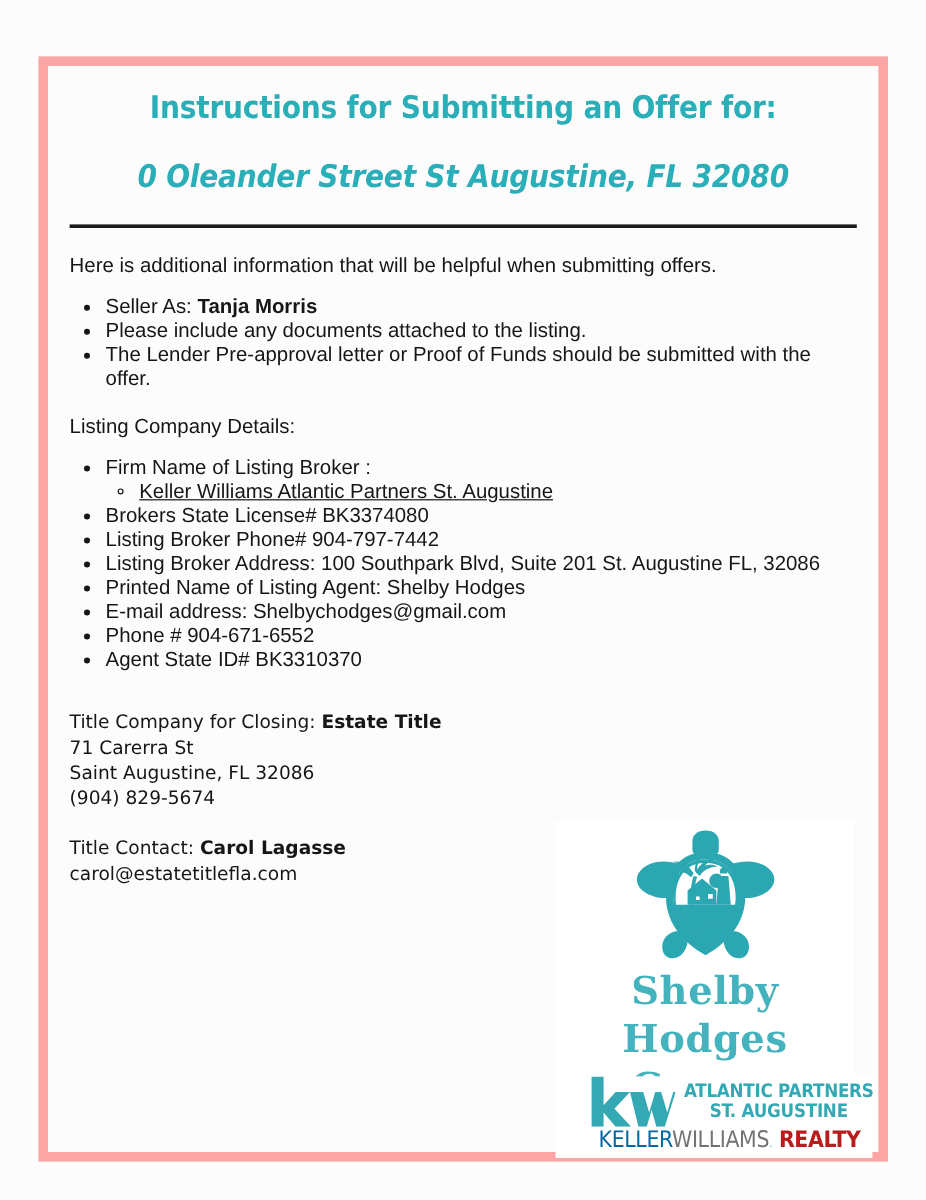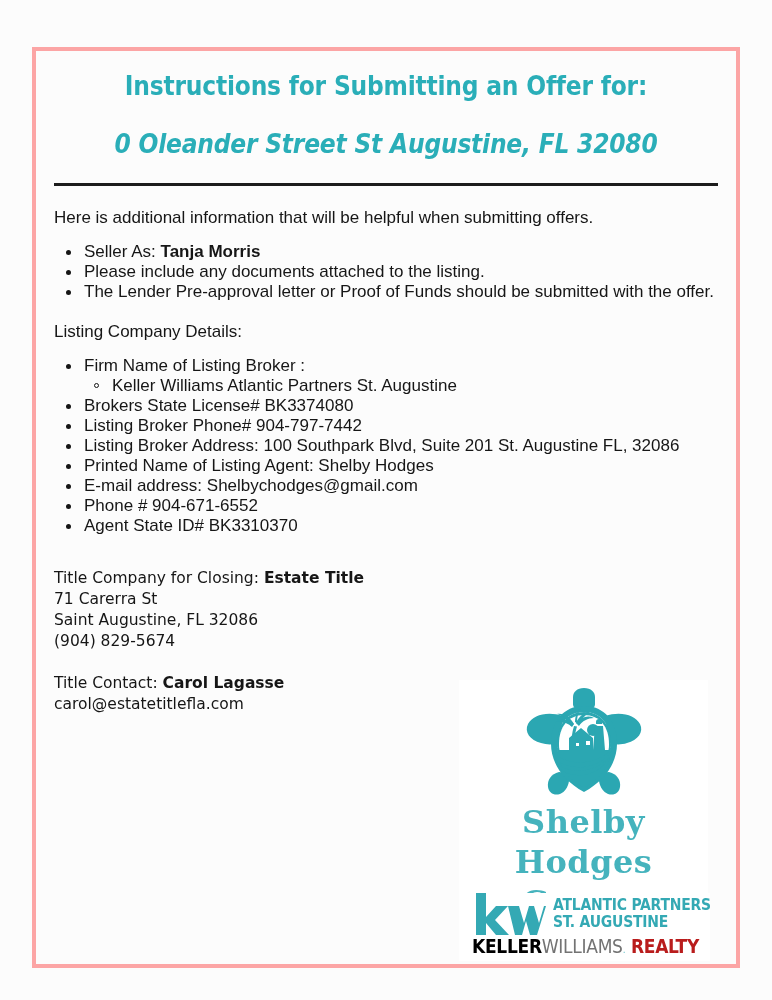--- a/index.html
+++ b/index.html
@@ -22,21 +22,21 @@
     background: #fcfcfc;
   }
 
   
   .frame {
     position: absolute;
     left: 32px;
     top: 47px;
     width: 708px;
     height: 921px;
-    border: 4px solid #fca5a5;
+    border: 8px solid #fca5a5;
     background: #fcfcfc;
     box-sizing: border-box;
   }
 
   .inner {
     position: absolute;
     left: 0;
     top: 0;
     right: 0;
     bottom: 0;
@@ -103,20 +103,21 @@
     top: 8px;
     width: 5px;
     height: 5px;
     border-radius: 50%;
     background: #161616;
   }
   ul.sub {
     list-style: none;
     margin: 0;
     padding: 0;
+    text-decoration: underline;
   }
   ul.sub > li {
     position: relative;
     padding-left: 28px;
     margin-top: 0;
   }
   ul.sub > li::before {
     content: "";
     position: absolute;
     left: 10px;
@@ -181,25 +182,26 @@
   .brand-name .tm {
     font-size: 9px;
     vertical-align: baseline;
     position: relative;
     top: 4px;
     left: 1px;
   }
 
   .kw-panel {
     position: absolute;
-    left: 11px;
+    left: 24px;
     top: 213px;
     width: 240px;
     height: 68px;
     background: #ffffff;
+    text-align: center;
   }
   .kw-top {
     display: flex;
     align-items: center;
     padding-left: 4px;
   }
   .kw-mark {
     width: 72px;
     height: 42px;
     flex: 0 0 auto;
@@ -217,21 +219,21 @@
   .kw-bottom {
     margin-top: 1px;
     padding-left: 2px;
     font-family: "DejaVu Sans Condensed", "Liberation Sans Narrow", "Liberation Sans", sans-serif;
     font-size: 19px;
     line-height: 21px;
     letter-spacing: -0.3px;
     white-space: nowrap;
     color: #6cc3cb;
   }
-  .kw-bottom .keller { font-weight: bold; color: #000000; }
+  .kw-bottom .keller { font-weight: normal; color: #0369a1; }
   .kw-bottom .williams { font-weight: normal; color: #737373; }
   .kw-bottom .reg { font-size: 10px; vertical-align: baseline; }
   .kw-bottom .realty { font-weight: bold; color: #b91c1c; }
 </style>
 </head>
 <body>
 
 <div class="page">
   <div class="frame">
     <div class="inner">

